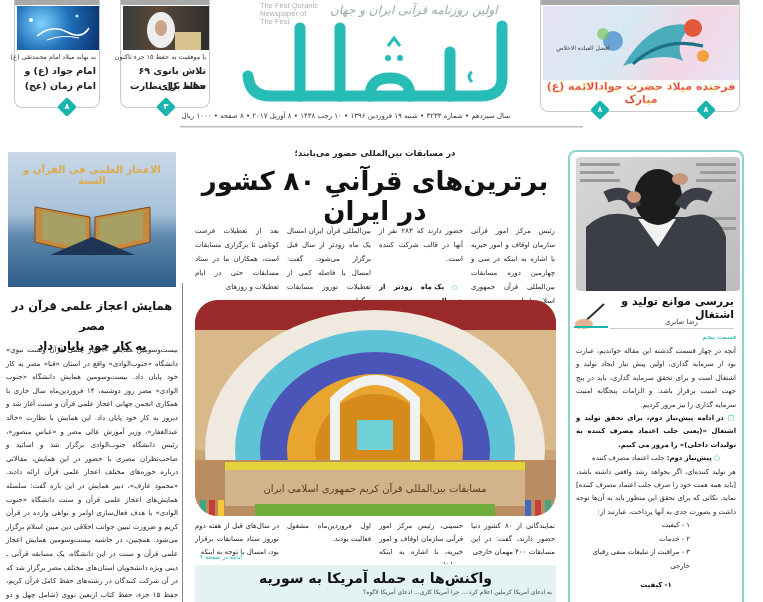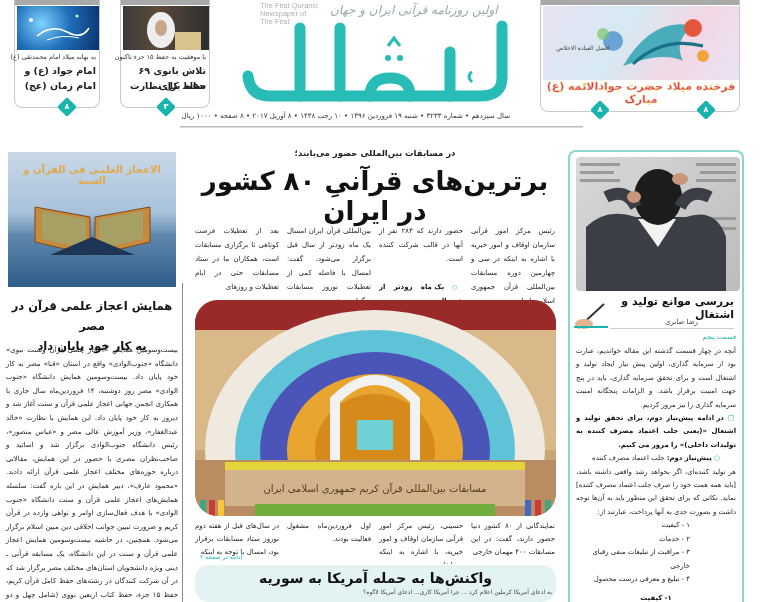--- a/index.html
+++ b/index.html
@@ -34,21 +34,21 @@
   .kicker-main { position: absolute; left: 195px; top: 148px; width: 360px; text-align: center; font-size: 8.5px; font-weight: bold; direction: rtl; color: #222; }
   .headline { position: absolute; left: 195px; top: 166px; width: 360px; text-align: center; font-size: 26px; font-weight: bold; direction: rtl; color: #111; letter-spacing: -0.5px; }
   .cols { position: absolute; left: 195px; top: 224px; width: 360px; height: 78px; display: flex; flex-direction: row-reverse; gap: 8px; }
   .cols .c { flex: 1; font-size: 7px; line-height: 14px; direction: rtl; text-align: justify; color: #222; }
   .cols .sub { font-weight: bold; color: #111; }
   .cols .sub::before { content: "○ "; color: #19b4ae; font-size: 6px; }
   .main-photo { position: absolute; left: 195px; top: 300px; width: 361px; height: 216px; overflow: hidden; background: #d9b98a; border-radius: 23px; }
   .bottom-cols { position: absolute; left: 195px; top: 520px; width: 360px; height: 44px; display: flex; flex-direction: row-reverse; gap: 8px; }
   .bottom-cols .c { flex: 1; font-size: 7px; line-height: 13px; direction: rtl; text-align: justify; color: #222; overflow: hidden; }
   .more-link { position: absolute; left: 200px; top: 553px; font-size: 6px; color: #19b4ae; direction: rtl; }
-  .syria-box { position: absolute; left: 195px; top: 565px; width: 361px; height: 37px; background: #e3f3f3; border-radius: 14px; }
+  .syria-box { position: absolute; left: 195px; top: 565px; width: 361px; height: 37px; background: #e3f3f3; }
   .syria-box .t { text-align: center; font-size: 14px; font-weight: bold; direction: rtl; color: #111; margin-top: 5px; }
   .syria-box .t2 { font-size: 6px; color: #444; direction: rtl; text-align: justify; padding: 2px 4px; white-space: nowrap; overflow: hidden; }
 
   
   .rightcol { position: absolute; left: 568px; top: 150px; width: 176px; height: 452px; border: 2px solid #8fd3d0; border-bottom: none; border-radius: 8px 8px 0 0; background: #fff; }
   .right-photo { position: absolute; left: 6px; top: 5px; width: 164px; height: 134px; background: linear-gradient(135deg, #d8d8d8 0%, #bcbcbc 100%); overflow: hidden; border-radius: 4px; }
   .right-title { position: absolute; right: 8px; top: 143px; width: 150px; font-size: 11px; font-weight: bold; direction: rtl; text-align: right; color: #111; }
   .pen-icon { position: absolute; left: 4px; top: 148px; width: 34px; height: 30px; }
   .author { position: absolute; right: 44px; top: 166px; font-size: 7px; color: #333; direction: rtl; }
   .author-line { position: absolute; left: 40px; right: 8px; top: 176px; height: 1px; background: #ccc; }
@@ -247,16 +247,15 @@
   <div class="author-line"></div>
   <div class="part">قسمت پنجم</div>
   <div class="right-body">
     <div>آنچه در چهار قسمت گذشته این مقاله خواندیم، عبارت بود از سرمایه گذاری، اولین پیش نیاز ایجاد تولید و اشتغال است و برای تحقق سرمایه گذاری، باید در پنج جهت امنیت برقرار باشد. و الزامات پنجگانه امنیت سرمایه گذاری را نیز مرور کردیم.</div>
     <div class="b"><span class="sq">□ </span><span>در ادامه پیش‌نیاز دوم، برای تحقق تولید و اشتغال «(یعنی جلب اعتماد مصرف کننده به تولیدات داخلی)» را مرور می کنیم.</span></div>
     <div style="text-align:center;"><span class="sq">○ </span><span class="b">پیش‌نیاز دوم:</span> <span>جلب اعتماد مصرف کننده</span></div>
     <div>هر تولید کننده‌ای، اگر بخواهد رشد واقعی داشته باشد، [باید همه همت خود را صرف جلب اعتماد مصرف کننده] نماید. نکاتی که برای تحقق این منظور باید به آن‌ها توجه داشت و بصورت جدی به آنها پرداخت، عبارتند از:</div>
     <div class="list">۱ - کیفیت</div>
     <div class="list">۲ - خدمات</div>
     <div class="list">۳ - مراقبت از تبلیغات منفی رقبای خارجی</div>
-    <div class="list">۴ - تبلیغ و معرفی درست محصول</div>
     <div style="text-align:center;margin-top:6px;" class="b">۱- کیفیت</div>
   </div>
 </div>
 
 </body></html>

